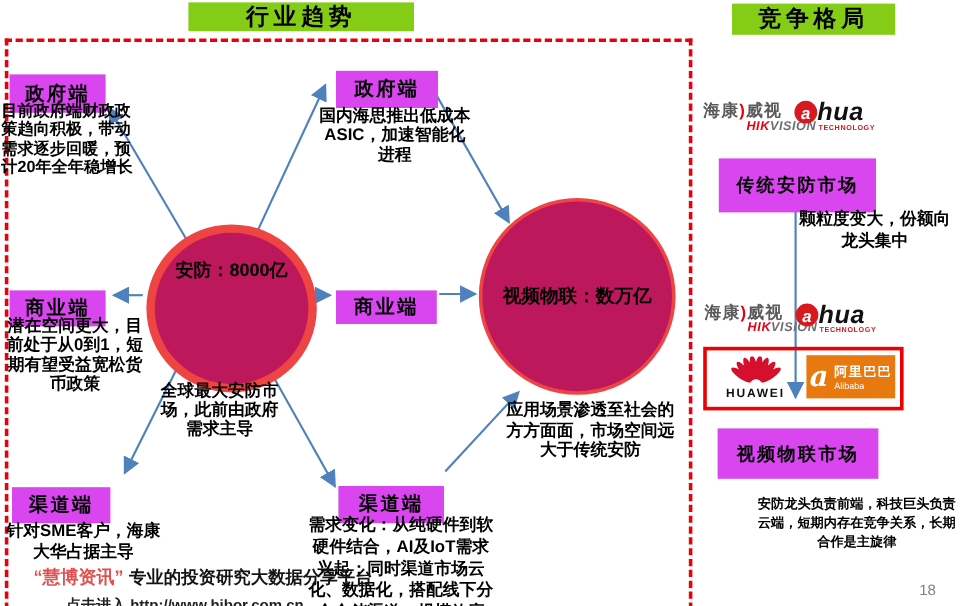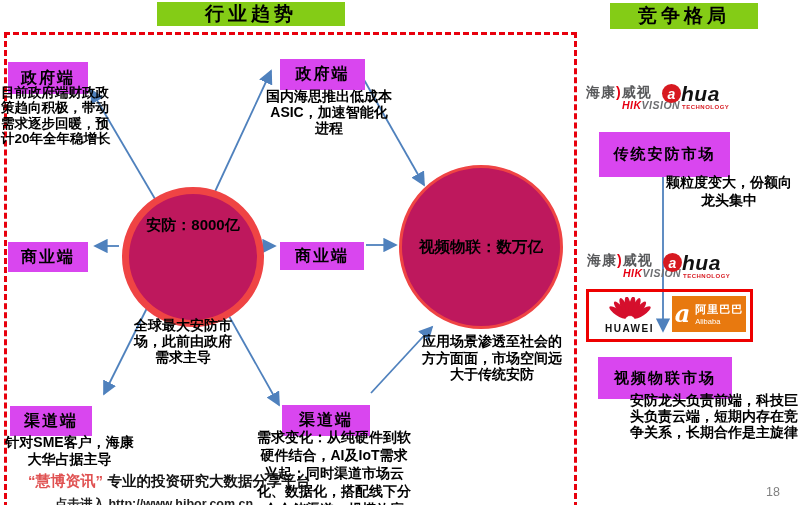--- a/index.html
+++ b/index.html
@@ -41,21 +41,21 @@
   .wm-tag{color:#141414;font-weight:bold;font-size:14.5px;}
   .wm-link{color:#222;font-size:12.5px;font-weight:bold;}
   .pagenum{color:#808080;font-size:12.5px;}
 </style>
 </head>
 <body>
 
 <div id="page">
 
   <div class="abs title-box" style="left:157px;top:2px;width:188px;height:24px;">行业趋势</div>
-  <div class="abs title-box" style="left:610px;top:3px;width:148px;height:26px;">竞争格局</div>
+  <div class="abs title-box" style="left:610px;top:3px;width:136px;height:26px;">竞争格局</div>
 
   <div class="abs frame" style="left:4px;top:32px;width:567px;height:473px;"></div>
 
   <svg class="arrows" width="800" height="505">
     <defs>
       <marker id="ah" markerWidth="9" markerHeight="8" refX="7" refY="4" orient="auto">
         <path d="M0,0 L8,4 L0,8 z" fill="#4f81bd"></path>
       </marker>
     </defs>
     <g stroke="#4f81bd" stroke-width="1.8">
@@ -74,20 +74,21 @@
 
   <div class="abs seg-box" style="left:8px;top:51px;width:80px;height:32px;">政府端</div>
   <div class="abs seg-box" style="left:280px;top:48px;width:85px;height:31px;">政府端</div>
   <div class="abs seg-box" style="left:8px;top:231px;width:80px;height:30px;">商业端</div>
   <div class="abs seg-box" style="left:280px;top:231px;width:84px;height:28px;">商业端</div>
   <div class="abs seg-box" style="left:10px;top:395px;width:82px;height:30px;">渠道端</div>
   <div class="abs seg-box" style="left:282px;top:394px;width:88px;height:31px;">渠道端</div>
 
   <div class="abs desc" style="left:1px;top:85px;width:117px;font-size:13.5px;line-height:15.4px;text-align:left;">目前政府端财政政策趋向积极，带动需求逐步回暖，预计20年全年稳增长</div>
   <div class="abs desc" style="left:264px;top:88px;width:130px;line-height:16px;">国内海思推出低成本ASIC，加速智能化进程</div>
+  <div class="abs desc" style="left:0px;top:263px;width:125px;line-height:16px;">潜在空间更大，目前处于从0到1，短期有望受益宽松货币政策</div>
   <div class="abs desc" style="left:2px;top:434px;width:135px;line-height:17px;">针对SME客户，海康大华占据主导</div>
   <div class="abs desc" style="left:254px;top:428px;width:160px;line-height:18px;">需求变化：从纯硬件到软硬件结合，AI及IoT需求兴起；同时渠道市场云化、数据化，搭配线下分仓仓储渠道，规模效应</div>
 
   <div class="abs circle" style="left:122px;top:187px;width:128px;height:126px;">
     <div class="abs" style="left:0;top:22px;width:100%;text-align:center;font-weight:bold;font-size:15px;">安防：8000亿</div>
   </div>
   <div class="abs desc" style="left:129px;top:317px;width:108px;line-height:16px;">全球最大安防市场，此前由政府需求主导</div>
 
   <div class="abs circle" style="left:399px;top:165px;width:158px;height:158px;display:flex;align-items:center;justify-content:center;border-width:3.5px;">
     <span style="font-weight:bold;font-size:15.5px;">视频物联：数万亿</span>
@@ -152,21 +153,21 @@
       <span class="ali-mark">a</span>
       <span>
         <span class="ali-cn" style="display:block;">阿里巴巴</span>
         <span class="ali-en" style="display:block;">Alibaba</span>
       </span>
     </div>
   </div>
 
   <div class="abs seg-box" style="left:598px;top:346px;width:134px;height:42px;font-size:15px;">视频物联市场</div>
 
-  <div class="abs desc" style="left:628px;top:392px;width:172px;font-size:14px;line-height:16px;">安防龙头负责前端，科技巨头负责云端，短期内存在竞争关系，长期合作是主旋律</div>
+  <div class="abs desc" style="left:628px;top:412px;width:172px;font-size:11px;line-height:16px;">安防龙头负责前端，科技巨头负责云端，短期内存在竞争关系，长期合作是主旋律</div>
 
   <div class="abs" style="left:28px;top:472px;white-space:nowrap;z-index:3;">
     <span class="wm-brand">“慧博资讯”</span>
     <span class="wm-tag">专业的投资研究大数据分享平台</span>
   </div>
   <div class="abs wm-link" style="left:55px;top:496px;white-space:nowrap;z-index:3;">点击进入 http://www.hibor.com.cn</div>
 
   <div class="abs pagenum" style="left:766px;top:485px;">18</div>
 
 </div>

